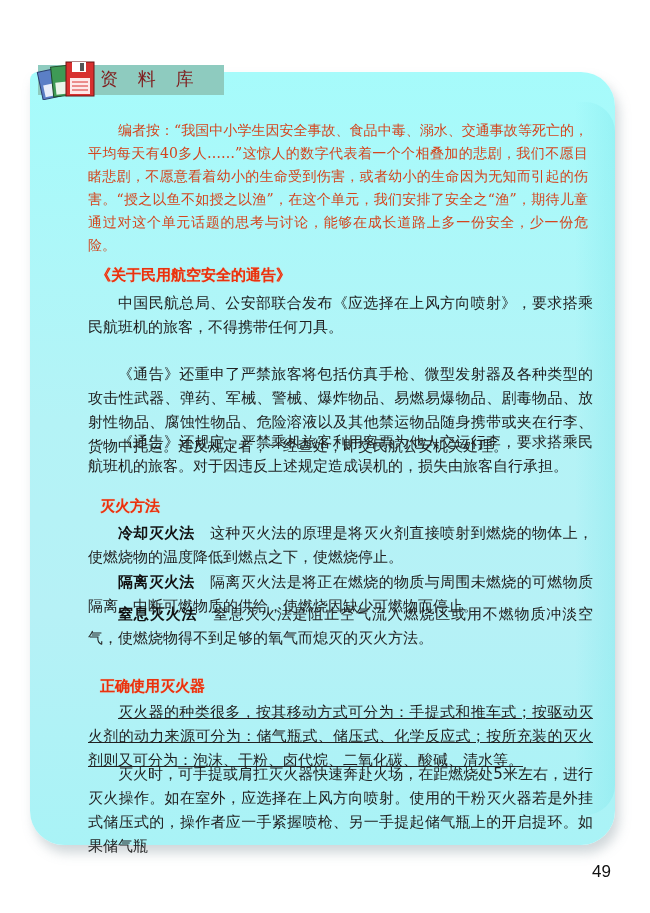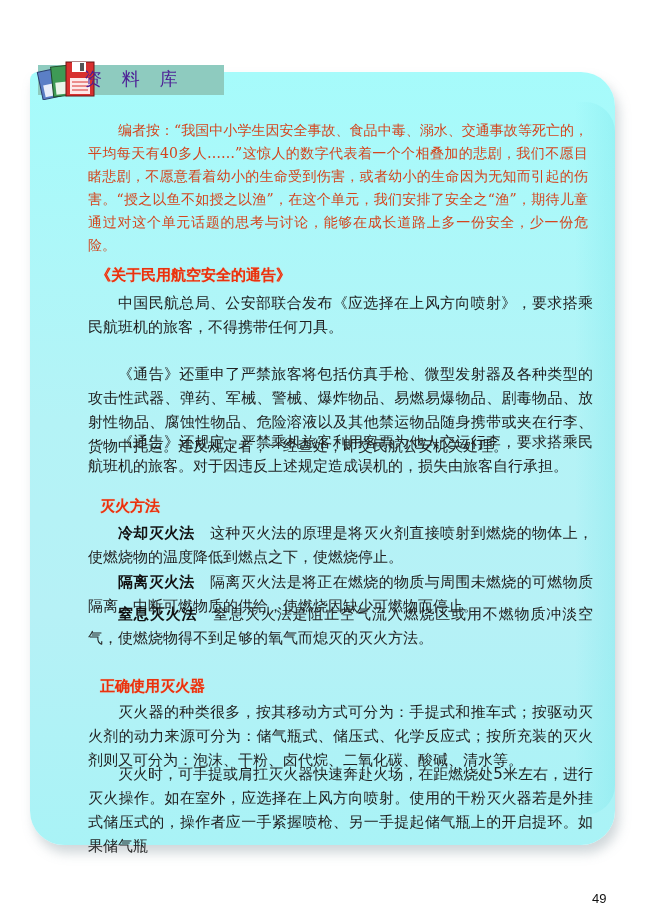--- a/index.html
+++ b/index.html
@@ -36,25 +36,25 @@
     .header-band {
       position: absolute;
       left: 38px;
       top: 65px;
       width: 186px;
       height: 30px;
       background: #8ecbbf;
     }
     .header-title {
       position: absolute;
-      left: 84px;
+      left: 100px;
       top: 67px;
       font-size: 18px;
       letter-spacing: 7px;
-      color: #4c1d95;
+      color: #7f1d1d;
       font-family: "DejaVu Sans", sans-serif;
     }
     .icon-disks {
       position: absolute;
       left: 36px;
       top: 58px;
       width: 64px;
       height: 42px;
     }
     .p {
@@ -90,24 +90,23 @@
     }
     .bold-term {
       font-weight: bold;
       color: #111;
       margin-top: 48px;
     }
     .page-number {
       position: absolute;
       left: 592px;
       top: 862px;
-      font-size: 13px;
+      font-size: 17px;
       color: #111;
       font-family: "Liberation Sans", sans-serif;
-      margin-top: 29px;
     }
   </style>
 </head>
 <body>
 
 <div class="panel">
   <div class="panel-inner-shade"></div>
 </div>
 
 <div class="header-band"></div>
@@ -147,16 +146,16 @@
   <span class="bold-term">冷却灭火法</span><span>　</span><span>这种灭火法的原理是将灭火剂直接喷射到燃烧的物体上，使燃烧物的温度降低到燃点之下，使燃烧停止。</span>
 </div>
 <div class="p indent" style="top:570px;">
   <span class="bold-term">隔离灭火法</span><span>　</span><span>隔离灭火法是将正在燃烧的物质与周围未燃烧的可燃物质隔离，中断可燃物质的供给，使燃烧因缺少可燃物而停止。</span>
 </div>
 <div class="p indent" style="top:602px;">
   <span class="bold-term">窒息灭火法</span><span>　</span><span>窒息灭火法是阻止空气流入燃烧区或用不燃物质冲淡空气，使燃烧物得不到足够的氧气而熄灭的灭火方法。</span>
 </div>
 
 <div class="section-title" style="top:677px;">正确使用灭火器</div>
-<div class="p indent" style="top:700px;">灭火器的种类很多，按其移动方式可分为：手提式和推车式；按驱动灭火剂的动力来源可分为：储气瓶式、储压式、化学反应式；按所充装的灭火剂则又可分为：泡沫、干粉、卤代烷、二氧化碳、酸碱、清水等。</div>
+<div class="p indent" style="top:700px;text-decoration:underline;">灭火器的种类很多，按其移动方式可分为：手提式和推车式；按驱动灭火剂的动力来源可分为：储气瓶式、储压式、化学反应式；按所充装的灭火剂则又可分为：泡沫、干粉、卤代烷、二氧化碳、酸碱、清水等。</div>
 <div class="p indent" style="top:762px;">灭火时，可手提或肩扛灭火器快速奔赴火场，在距燃烧处5米左右，进行灭火操作。如在室外，应选择在上风方向喷射。使用的干粉灭火器若是外挂式储压式的，操作者应一手紧握喷枪、另一手提起储气瓶上的开启提环。如果储气瓶</div>
 
 <div class="page-number">49</div>
 
 </body></html>

